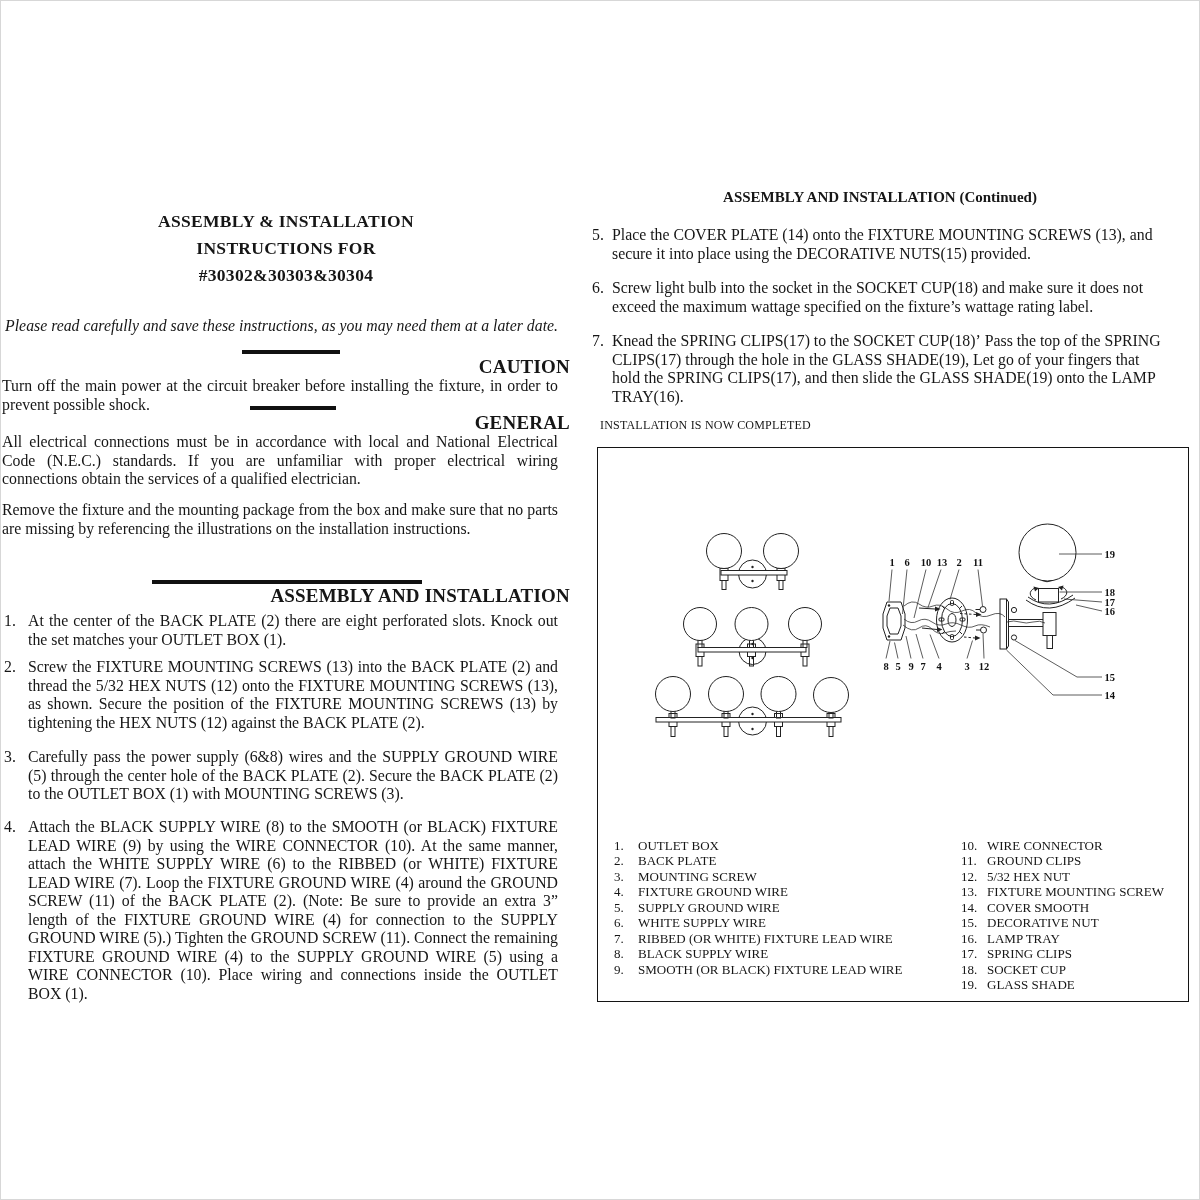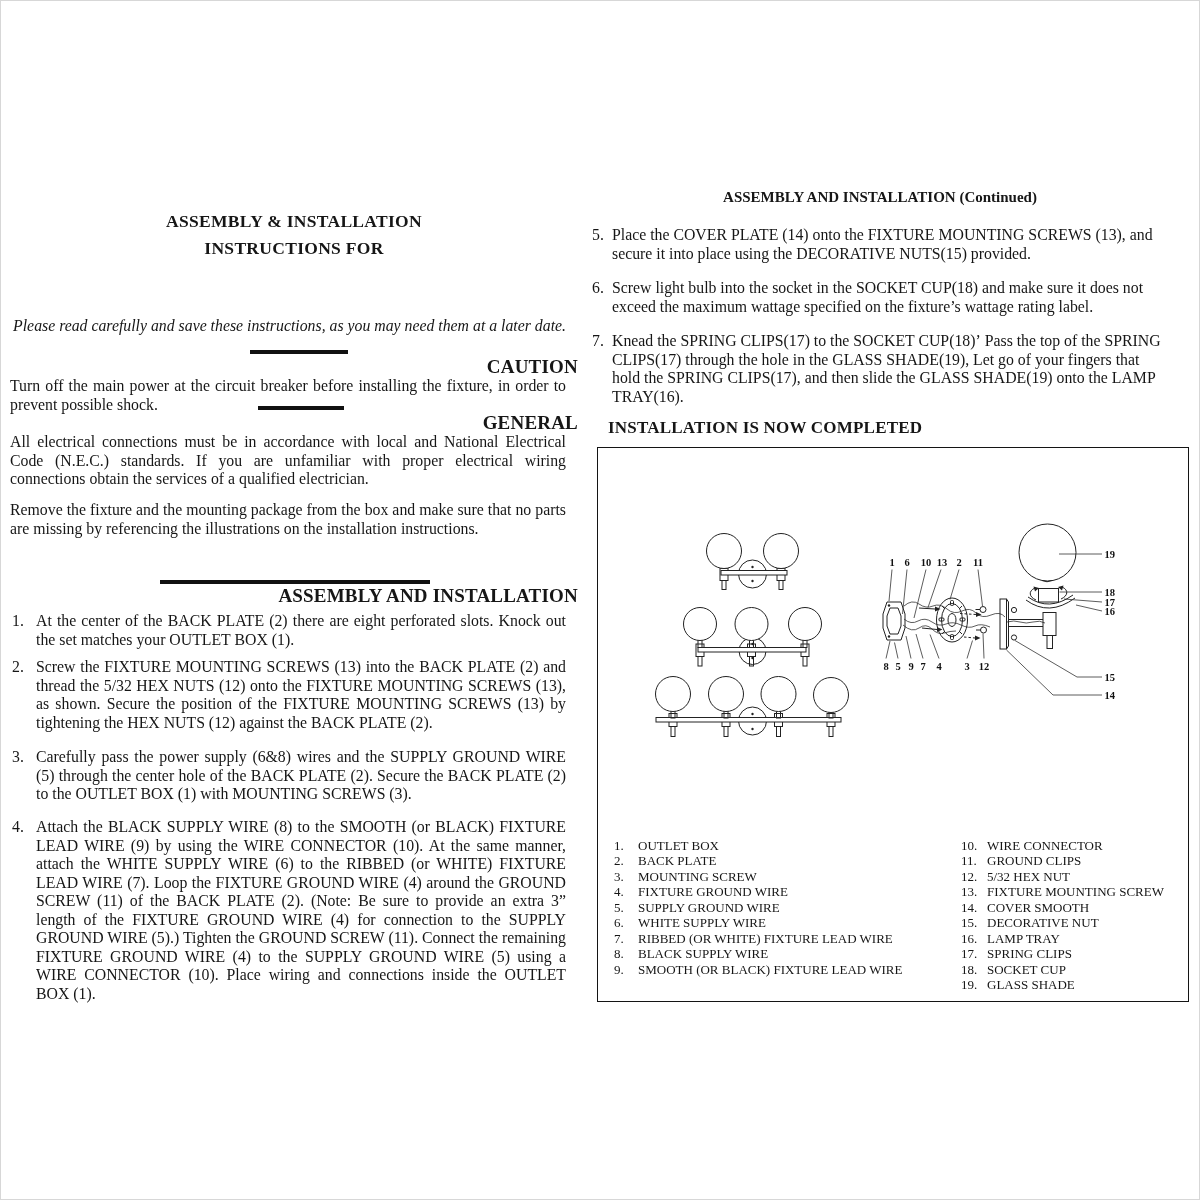--- a/index.html
+++ b/index.html
@@ -4,38 +4,38 @@
 <style>
   html,body{margin:0;padding:0;background:#e9e9e9;}
   .page{
     position:relative;width:1200px;height:1200px;background:#ffffff;
     font-family:"Liberation Serif","DejaVu Serif",serif;color:#161616;
     overflow:hidden;margin:0 auto;
     box-shadow:inset 0 0 0 1px #d7d7d7;
   }
   .abs{position:absolute;}
   
-  .left-col{position:absolute;left:10px;top:0;width:568px;height:1200px;}
+  .left-col{position:absolute;left:2px;top:0;width:568px;height:1200px;}
   .doc-title{left:0;top:208px;width:568px;text-align:center;
     font-size:17.5px;font-weight:bold;line-height:27px;letter-spacing:.3px;}
   .intro{left:0;top:317px;width:556px;font-style:italic;
     font-size:15.8px;line-height:18.5px;text-align:right;}
   .rule{background:#111;height:3.5px;}
   .sec-head{width:568px;text-align:right;font-size:19px;font-weight:bold;letter-spacing:.2px;}
   .body-text{width:556px;font-size:15.8px;line-height:18.5px;text-align:justify;}
   .step{position:absolute;left:0;width:556px;font-size:15.8px;line-height:18.5px;}
   .step .snum{position:absolute;left:2px;top:0;}
   .step .stext{margin-left:26px;text-align:justify;}
   
   .right-col{position:absolute;left:590px;top:0;width:600px;height:1200px;}
   .rhead{left:0;top:189px;width:580px;text-align:center;font-size:15px;font-weight:bold;}
   .rstep{position:absolute;left:0;width:575px;font-size:15.8px;line-height:18.5px;}
   .rstep .snum{position:absolute;left:2px;top:0;}
   .rstep .stext{margin-left:22px;}
-  .completed{left:18px;top:418px;font-size:17px;letter-spacing:.2px;font-weight:bold;}
+  .completed{left:10px;top:418px;font-size:12px;letter-spacing:.2px;}
   
   .diagram-box{position:absolute;left:597px;top:447px;width:590px;height:553px;
     border:1.5px solid #141414;background:#fff;}
   .diagram-svg{position:absolute;left:0;top:0;}
   .parts{position:absolute;font-size:13px;line-height:15.45px;}
   .parts-left{left:16px;top:390px;width:290px;}
   .parts-right{left:320px;top:390px;width:264px;margin-left:43px;}
   .part-row{display:flex;}
   .parts-left .pnum{flex:0 0 24px;}
   .parts-right .pnum{flex:0 0 26px;}
@@ -48,20 +48,21 @@
 </style>
 </head>
 <body>
 
 <div class="page">
 
   <div class="left-col">
     <div class="abs doc-title">
       <div>ASSEMBLY &amp; INSTALLATION</div>
       <div>INSTRUCTIONS FOR</div>
+      <div>#30302&amp;30303&amp;30304</div>
     </div>
 
     <div class="abs intro">Please read carefully and save these instructions, as you may need them at a later date.</div>
 
     <div class="abs rule" style="left:240px;top:350px;width:98px;"></div>
     <div class="abs sec-head" style="left:0;top:356px;">CAUTION</div>
     <div class="abs body-text" style="left:0;top:377px;">Turn off the main power at the circuit breaker before installing the fixture, in order to prevent possible shock.</div>
 
     <div class="abs rule" style="left:248px;top:406px;width:86px;"></div>
     <div class="abs sec-head" style="left:0;top:412px;">GENERAL</div>

